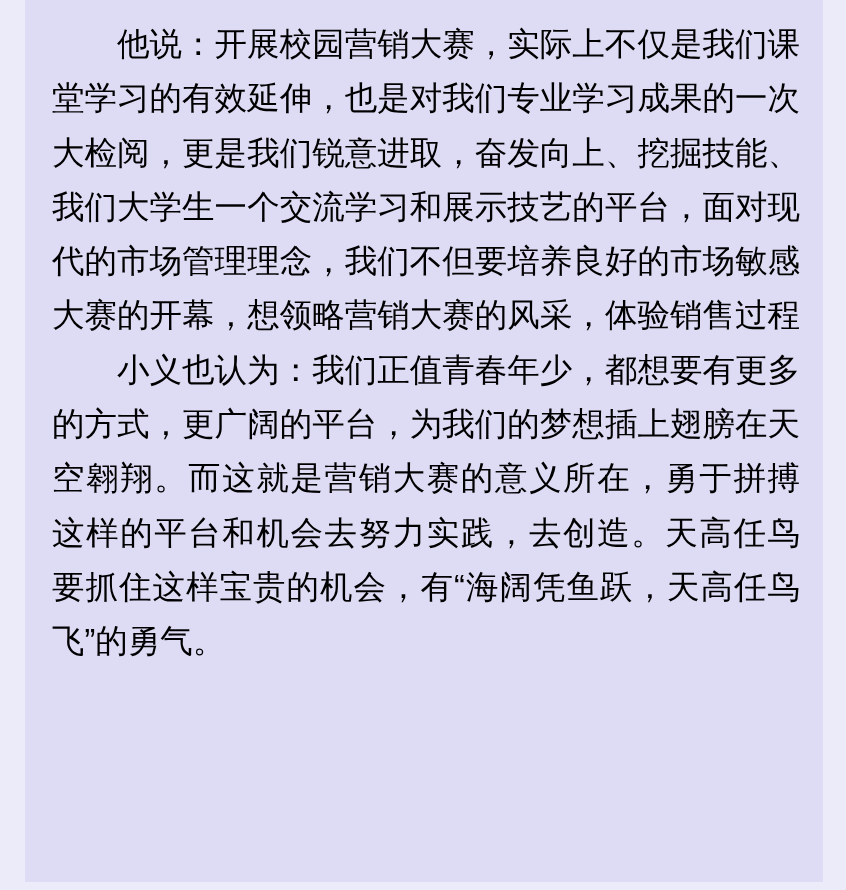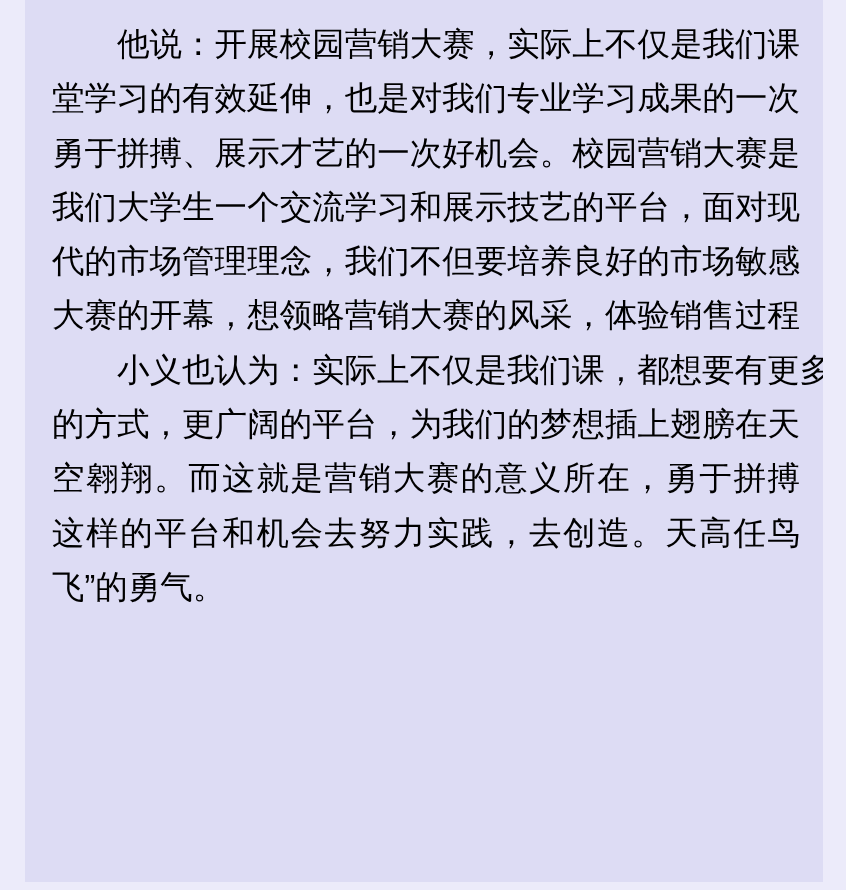--- a/index.html
+++ b/index.html
@@ -44,23 +44,24 @@
     text-align-last: left;
   }
 </style>
 </head>
 <body>
 
 <div class="paper">
   <div class="text-body">
       <div class="line first">他说：开展校园营销大赛，实际上不仅是我们课</div>
       <div class="line">堂学习的有效延伸，也是对我们专业学习成果的一次</div>
-      <div class="line">勇于拼搏、展示才艺的一次好机会。校园营销大赛是</div>
+      <div class="line">大检阅，更是我们锐意进取，奋发向上、挖掘技能、</div>
       <div class="line">我们大学生一个交流学习和展示技艺的平台，面对现</div>
       <div class="line">代的市场管理理念，我们不但要培养良好的市场敏感</div>
       <div class="line">大赛的开幕，想领略营销大赛的风采，体验销售过程</div>
-      <div class="line first">小义也认为：实际上不仅是我们课，都想要有更多</div>
+      <div class="line first">小义也认为：我们正值青春年少，都想要有更多</div>
       <div class="line">的方式，更广阔的平台，为我们的梦想插上翅膀在天</div>
       <div class="line">空翱翔。而这就是营销大赛的意义所在，勇于拼搏</div>
       <div class="line">这样的平台和机会去努力实践，去创造。天高任鸟</div>
+      <div class="line">要抓住这样宝贵的机会，有“海阔凭鱼跃，天高任鸟</div>
       <div class="line end">飞”的勇气。</div>
     </div>
 </div>
 
 </body></html>

